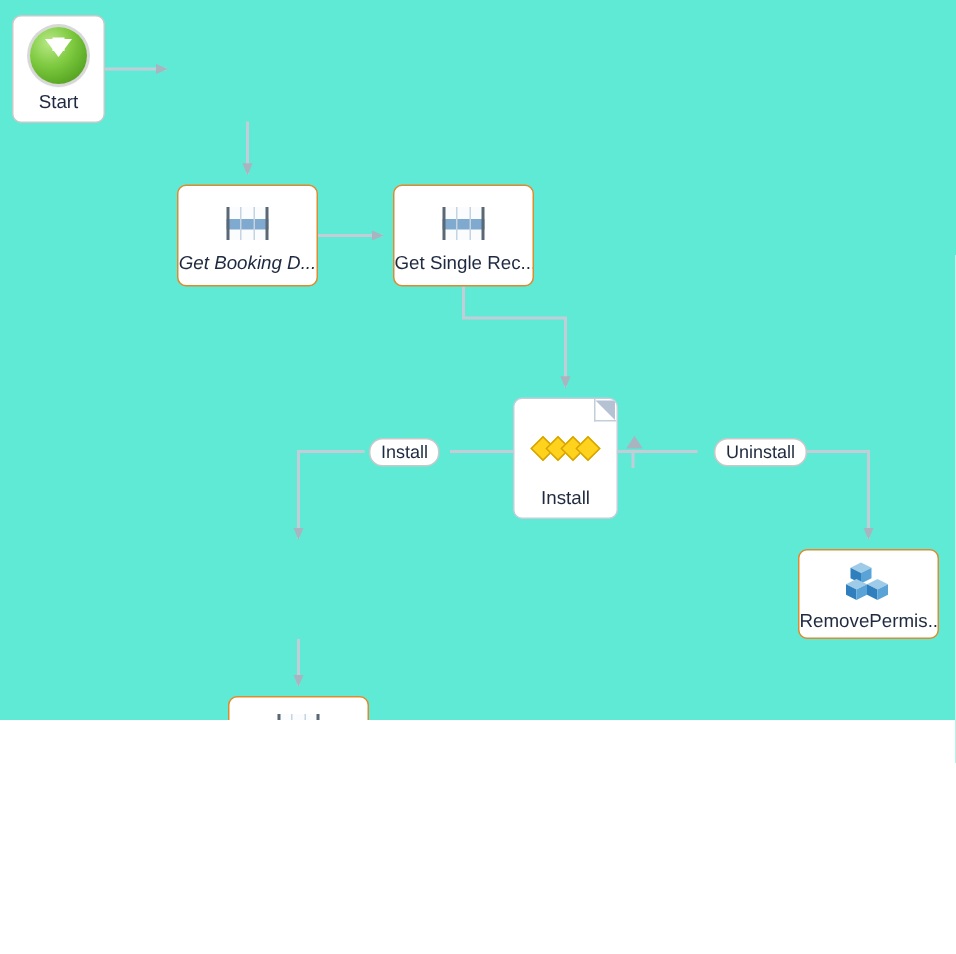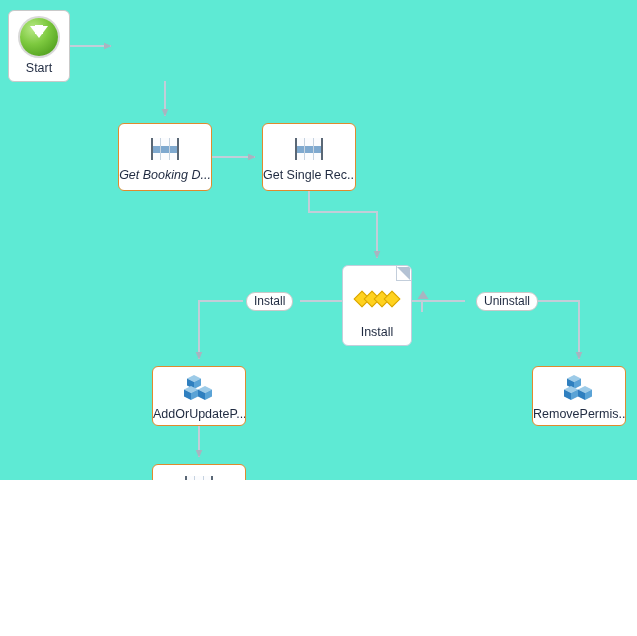--- a/index.html
+++ b/index.html
@@ -282,36 +282,20 @@
     <div class="corner-fold"></div>
     <div class="ic-diamonds">
       <span></span>
         <span></span>
         <span></span>
         <span></span>
     </div>
     <div class="node-label" style="position:absolute; bottom:6px; left:0; right:0;">Install</div>
   </div>
 
-  <div class="node" style="left:152px; top:366px; width:94px; height:60px;">
-    <div class="node-icon">
-      <svg viewBox="0 0 32 32" width="32" height="32">
-        <polygon points="11,3 18,6.5 11,10 4,6.5" fill="#9dcbe8"></polygon>
-        <polygon points="4,6.5 11,10 11,17 4,13.5" fill="#2f7fbf"></polygon>
-        <polygon points="18,6.5 11,10 11,17 18,13.5" fill="#5aa3d6"></polygon>
-        <polygon points="8,14 15,17.5 8,21 1,17.5" fill="#9dcbe8"></polygon>
-        <polygon points="1,17.5 8,21 8,28 1,24.5" fill="#2f7fbf"></polygon>
-        <polygon points="15,17.5 8,21 8,28 15,24.5" fill="#5aa3d6"></polygon>
-        <polygon points="22,14 29,17.5 22,21 15,17.5" fill="#9dcbe8"></polygon>
-        <polygon points="15,17.5 22,21 22,28 15,24.5" fill="#2f7fbf"></polygon>
-        <polygon points="29,17.5 22,21 22,28 29,24.5" fill="#5aa3d6"></polygon>
-      </svg>
-    </div>
-    <div class="node-label">AddOrUpdateP...</div>
-  </div>
 
   <div class="node" style="left:532px; top:366px; width:94px; height:60px;">
     <div class="node-icon">
       <svg viewBox="0 0 32 32" width="32" height="32">
         <polygon points="11,3 18,6.5 11,10 4,6.5" fill="#9dcbe8"></polygon>
         <polygon points="4,6.5 11,10 11,17 4,13.5" fill="#2f7fbf"></polygon>
         <polygon points="18,6.5 11,10 11,17 18,13.5" fill="#5aa3d6"></polygon>
         <polygon points="8,14 15,17.5 8,21 1,17.5" fill="#9dcbe8"></polygon>
         <polygon points="1,17.5 8,21 8,28 1,24.5" fill="#2f7fbf"></polygon>
         <polygon points="15,17.5 8,21 8,28 15,24.5" fill="#5aa3d6"></polygon>

